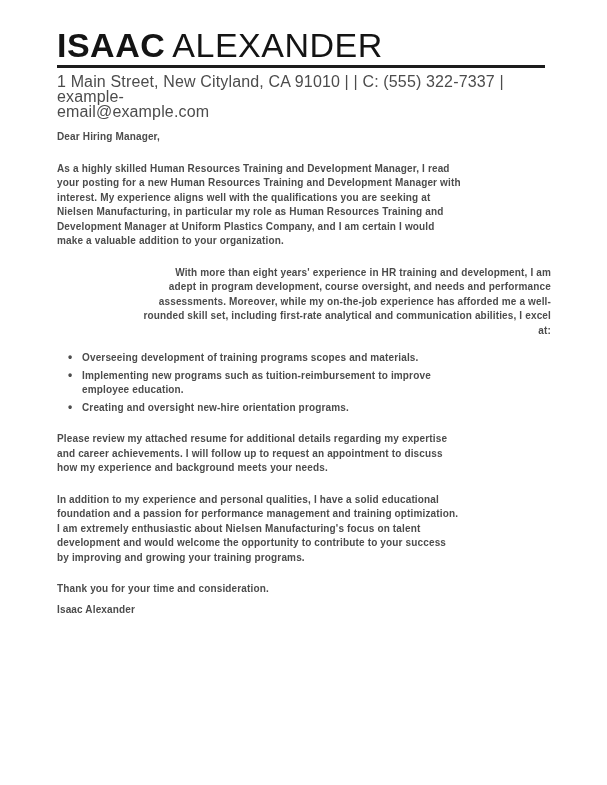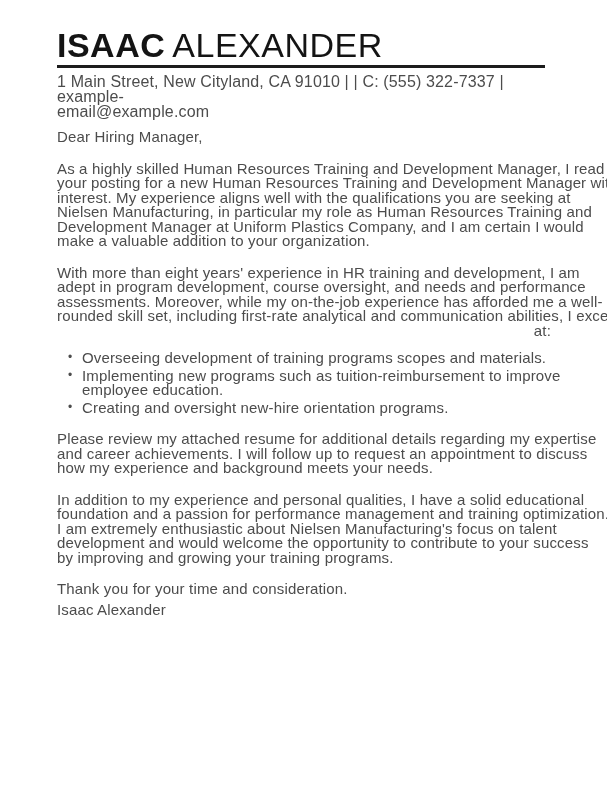--- a/index.html
+++ b/index.html
@@ -38,23 +38,24 @@
     margin-top: 6px;
     font-size: 16px;
     line-height: 15px;
     letter-spacing: 0.15px;
     color: #4c4c4c;
     white-space: pre-line;
   }
   
   .letter {
     color: #4c4c4c;
-    font-size: 15px;
+    font-size: 10px;
     line-height: 14.5px;
     letter-spacing: 0.15px;
+    font-weight: bold;
   }
   .salutation { margin: 11px 0 9px; }
   .para {
     white-space: pre;
     margin: 17px 0 17px;
   }
   .para.tight { margin-bottom: 0; text-align: right; }
   ul.bullets {
     list-style: none;
     margin: 13px 0 11px;

